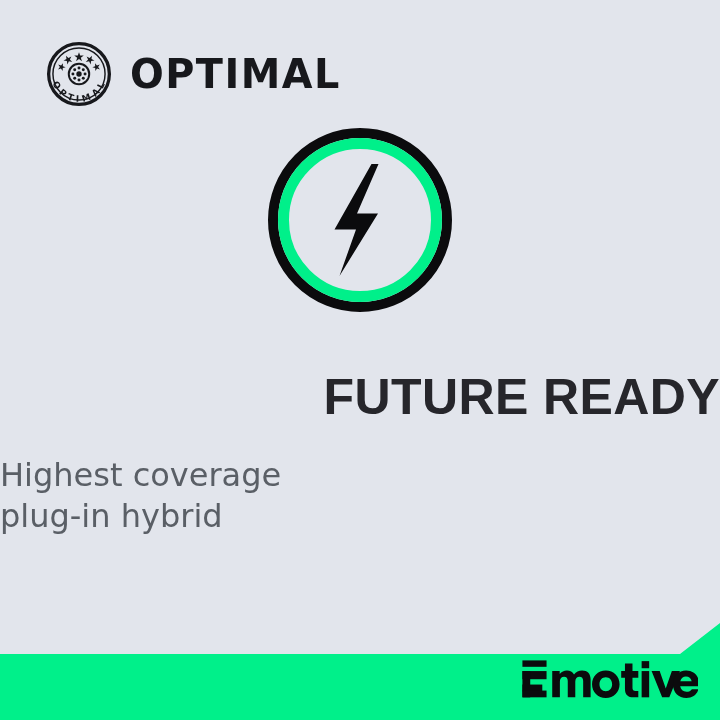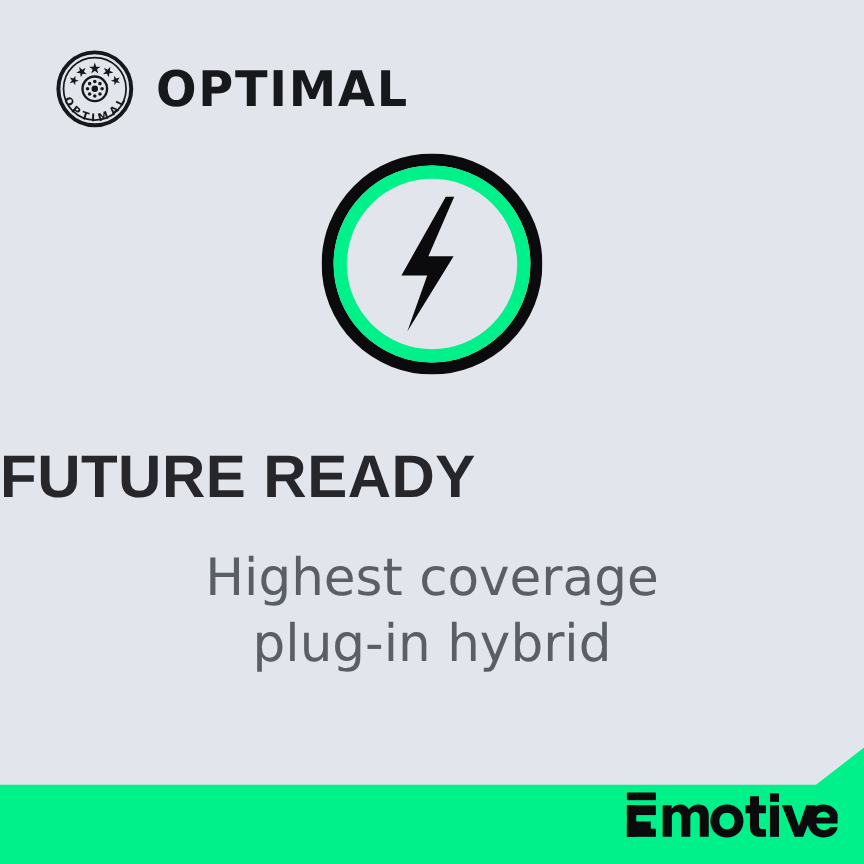--- a/index.html
+++ b/index.html
@@ -54,39 +54,38 @@
     height: 184px;
   }
   #hero-badge svg { display: block; width: 184px; height: 184px; }
 
   
   #headline {
     position: absolute;
     left: 0;
     right: 0;
     top: 371px;
-    text-align: left;
+    text-align: right;
     font-family: "Liberation Sans", sans-serif;
     font-weight: 700;
     font-size: 50px;
     letter-spacing: 0.4px;
     color: #26262b;
     line-height: 1.06;
   }
 
   
   #subcopy {
     position: absolute;
     left: 0;
     right: 0;
     top: 455px;
-    text-align: center;
     font-family: "DejaVu Sans", sans-serif;
     font-weight: 400;
-    font-size: 43px;
+    font-size: 32px;
     color: #5a5f66;
     line-height: 1.28;
   }
   #subcopy .ln { display: block; white-space: nowrap; }
 
   
   #footer-band {
     position: absolute;
     left: 0;
     top: 620px;

